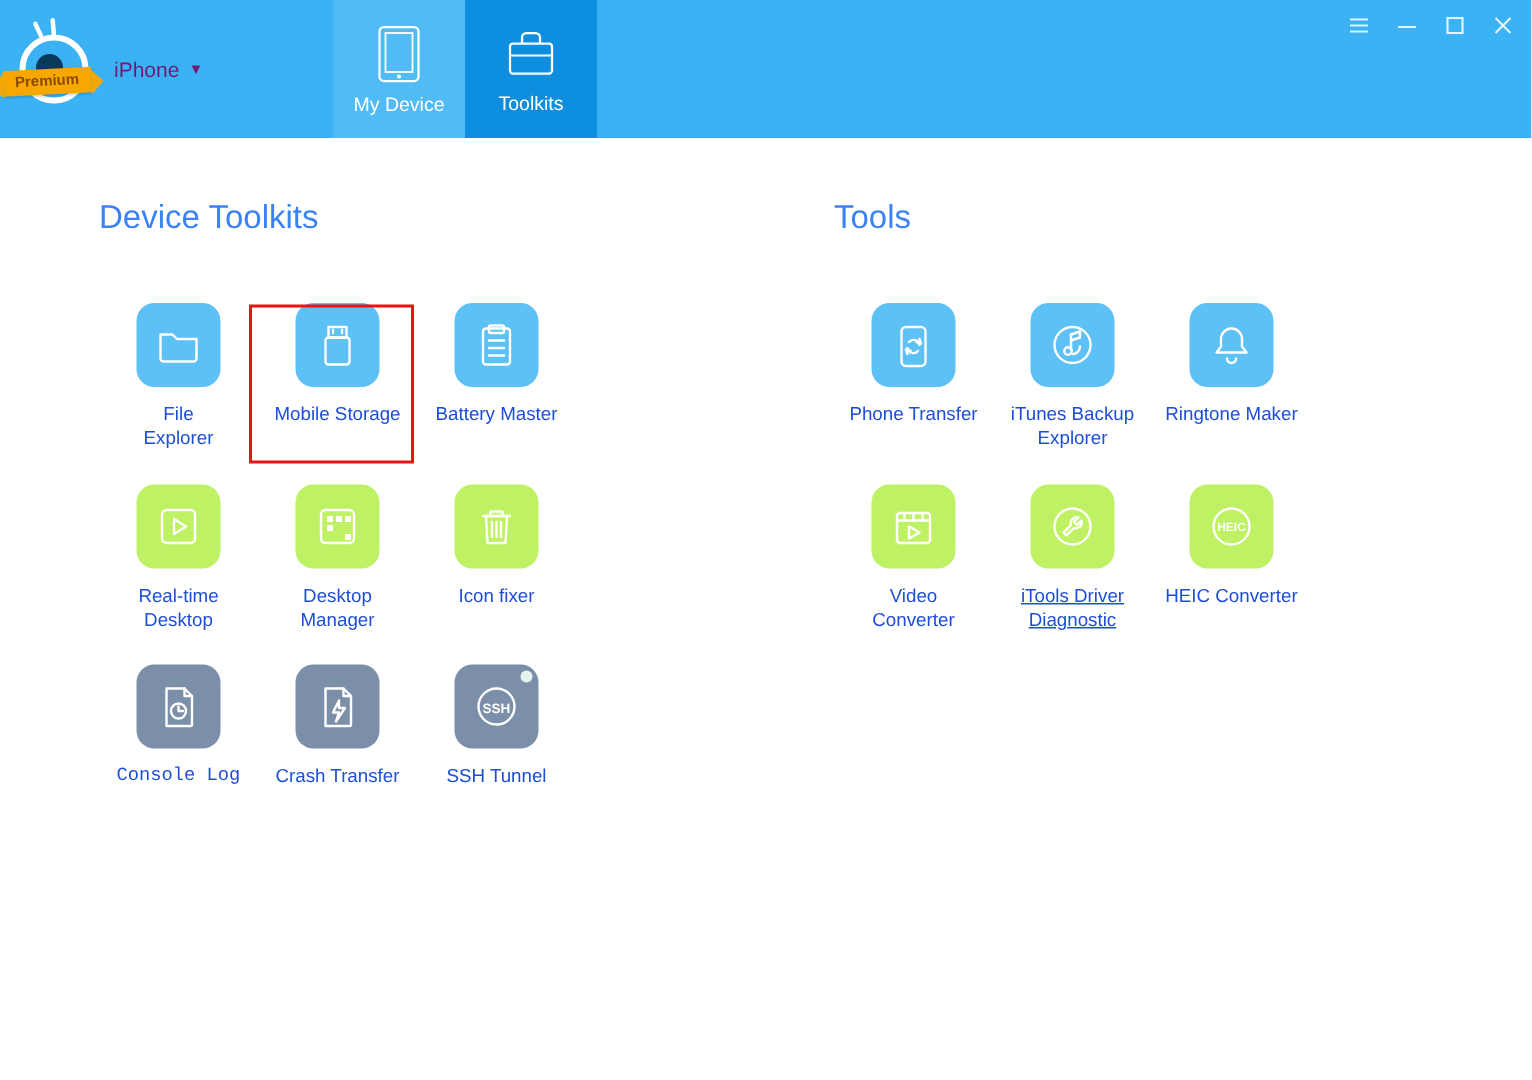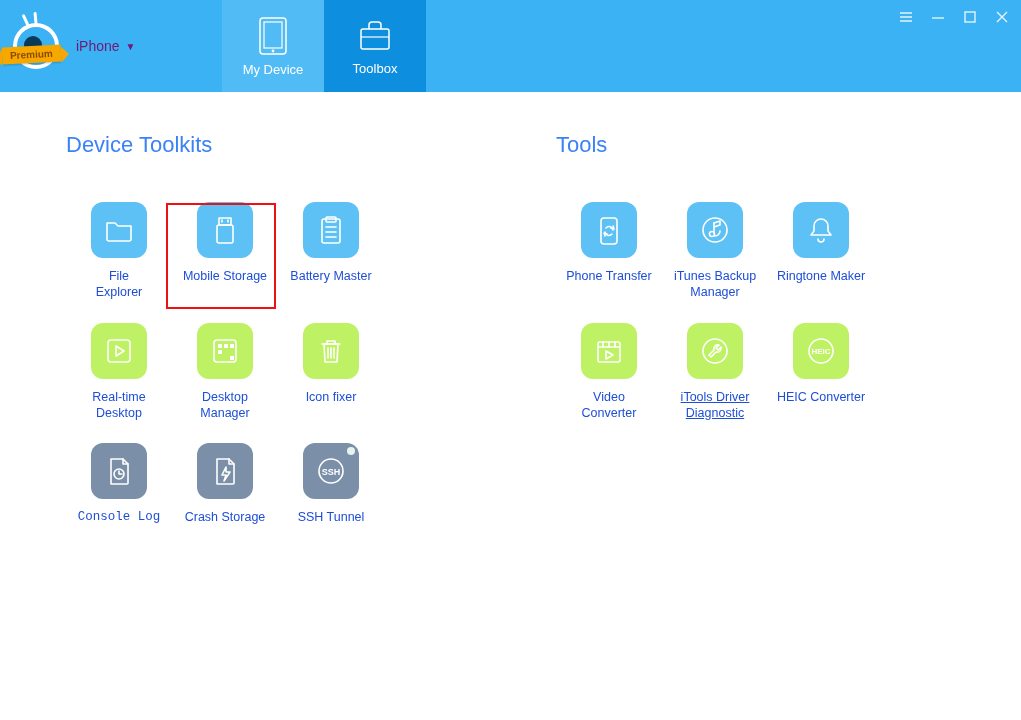--- a/index.html
+++ b/index.html
@@ -11,21 +11,21 @@
   .logo-lashes { position: absolute; left: 8px; top: -2px; }
   .logo-lashes::before, .logo-lashes::after { content: ""; position: absolute; width: 3px; height: 12px; background: #fff; border-radius: 2px; }
   .logo-lashes::before { left: 6px; top: -2px; transform: rotate(-25deg); }
   .logo-lashes::after { left: 16px; top: -4px; transform: rotate(-5deg); }
   .premium-banner { position: absolute; left: 2px; top: 46px; background: #f7a800; color: #8a4b00; font-size: 10px; font-weight: bold; padding: 3px 8px; transform: rotate(-3deg); box-shadow: 0 1px 2px rgba(0,0,0,0.2); z-index: 2; }
   .premium-banner::before { content: ""; position: absolute; left: -8px; top: 2px; border: 8px solid transparent; border-right-color: #f7a800; border-left: 0; }
   .premium-banner::after { content: ""; position: absolute; right: -8px; top: 2px; border: 8px solid transparent; border-left-color: #f7a800; border-right: 0; }
   .device-select { color: #701a75; font-size: 14px; margin-left: 10px; display: flex; align-items: center; cursor: pointer; }
   .device-select .caret { margin-left: 6px; font-size: 10px; }
   .nav-tabs { display: flex; }
-  .nav-tab { width: 102px; display: flex; flex-direction: column; align-items: center; justify-content: center; color: #fff; font-size: 13px; cursor: pointer; }
+  .nav-tab { width: 88px; display: flex; flex-direction: column; align-items: center; justify-content: center; color: #fff; font-size: 13px; cursor: pointer; }
   .nav-tab.active { background: #0d8ede; }
   .nav-tab:not(.active) { background: #51bbf6; }
   .nav-tab svg { margin-bottom: 6px; }
   .window-controls { position: absolute; right: 8px; top: 6px; display: flex; gap: 10px; }
   .window-controls .wc { width: 22px; height: 22px; display: flex; align-items: center; justify-content: center; color: #e6f4ff; cursor: pointer; }
   .content { padding: 40px 60px 0 66px; display: flex; gap: 80px; }
   .section { flex: 0 0 auto; }
   .section-title { font-size: 22px; color: #3b82f6; font-weight: 400; margin-bottom: 44px; }
   .grid { display: grid; grid-template-columns: repeat(3, 106px); row-gap: 22px; column-gap: 0; }
   .grid-tools { grid-template-columns: repeat(4, 106px); }
@@ -63,21 +63,21 @@
           <circle cx="17" cy="35" r="1.4" fill="#fff"></circle>
         </svg>
       <span>My Device</span>
     </div>
     <div class="nav-tab active">
       <svg width="40" height="38" viewBox="0 0 40 38">
           <rect x="6" y="12" width="28" height="20" rx="2" fill="none" stroke="#fff" stroke-width="1.5"></rect>
           <path d="M14 12 V8 a3 3 0 0 1 3-3 h6 a3 3 0 0 1 3 3 V12" fill="none" stroke="#fff" stroke-width="1.5"></path>
           <line x1="6" y1="20" x2="34" y2="20" stroke="#fff" stroke-width="1.2"></line>
         </svg>
-      <span>Toolbox</span>
+      <span>Toolkits</span>
     </div>
   </div>
   <div class="window-controls">
     <div class="wc">
       <svg width="14" height="14" viewBox="0 0 14 14">
           <path d="M1 3h12M1 7h12M1 11h12" stroke="#e6f4ff" stroke-width="1.4"></path>
         </svg>
     </div>
     <div class="wc">
       <svg width="14" height="14" viewBox="0 0 14 14">
@@ -183,21 +183,21 @@
           <div class="item-label" style="white-space: pre-line; font-family: Liberation Mono, monospace;">Console Log</div>
         </div>
         <div class="item">
           <div class="icon-box slate">
             <svg width="34" height="34" viewBox="0 0 34 34">
               <path d="M9 5h12l5 5v19a1 1 0 0 1-1 1H9z" stroke="#fff" stroke-width="1.6" fill="none" stroke-linejoin="round" stroke-linecap="round"></path>
               <path d="M21 5v5h5" stroke="#fff" stroke-width="1.6" fill="none" stroke-linejoin="round" stroke-linecap="round"></path>
               <path d="M18 13l-4 8h4l-2 6 6-9h-4z" stroke="#fff" stroke-width="1.6" fill="none" stroke-linejoin="round" stroke-linecap="round"></path>
             </svg>
           </div>
-          <div class="item-label" style="white-space: pre-line;">Crash Storage</div>
+          <div class="item-label" style="white-space: pre-line;">Crash Transfer</div>
         </div>
         <div class="item">
           <div class="icon-box slate">
             <svg width="34" height="34" viewBox="0 0 34 34">
               <circle cx="17" cy="17" r="12" stroke="#fff" stroke-width="1.6" fill="none" stroke-linejoin="round" stroke-linecap="round"></circle>
               <text x="17" y="21" text-anchor="middle" font-size="9" font-weight="bold" fill="#fff" font-family="Arial">SSH</text>
             </svg>
             <div class="ssh-dot"></div>
           </div>
           <div class="item-label" style="white-space: pre-line;">SSH Tunnel</div>
@@ -222,21 +222,21 @@
           <div class="icon-box blue">
             <svg width="34" height="34" viewBox="0 0 34 34">
               <circle cx="17" cy="17" r="12" stroke="#fff" stroke-width="1.6" fill="none" stroke-linejoin="round" stroke-linecap="round"></circle>
               <path d="M16 10v10" stroke="#fff" stroke-width="1.6" fill="none" stroke-linejoin="round" stroke-linecap="round"></path>
               <circle cx="14" cy="21" r="2.5" stroke="#fff" stroke-width="1.6" fill="none" stroke-linejoin="round" stroke-linecap="round"></circle>
               <path d="M16 10l6-2v4l-6 2" stroke="#fff" stroke-width="1.6" fill="none" stroke-linejoin="round" stroke-linecap="round"></path>
               <path d="M22 18a5 5 0 0 1-5 5" stroke="#fff" stroke-width="1.6" fill="none" stroke-linejoin="round" stroke-linecap="round"></path>
             </svg>
           </div>
           <div class="item-label" style="white-space: pre-line;">iTunes Backup
-Manager</div>
+Explorer</div>
         </div>
         <div class="item">
           <div class="icon-box blue">
             <svg width="34" height="34" viewBox="0 0 34 34">
               <path d="M17 6a7 7 0 0 0-7 7v5l-3 4h20l-3-4v-5a7 7 0 0 0-7-7z" stroke="#fff" stroke-width="1.6" fill="none" stroke-linejoin="round" stroke-linecap="round"></path>
               <path d="M14 26a3 3 0 0 0 6 0" stroke="#fff" stroke-width="1.6" fill="none" stroke-linejoin="round" stroke-linecap="round"></path>
             </svg>
           </div>
           <div class="item-label" style="white-space: pre-line;">Ringtone Maker</div>
         </div>

